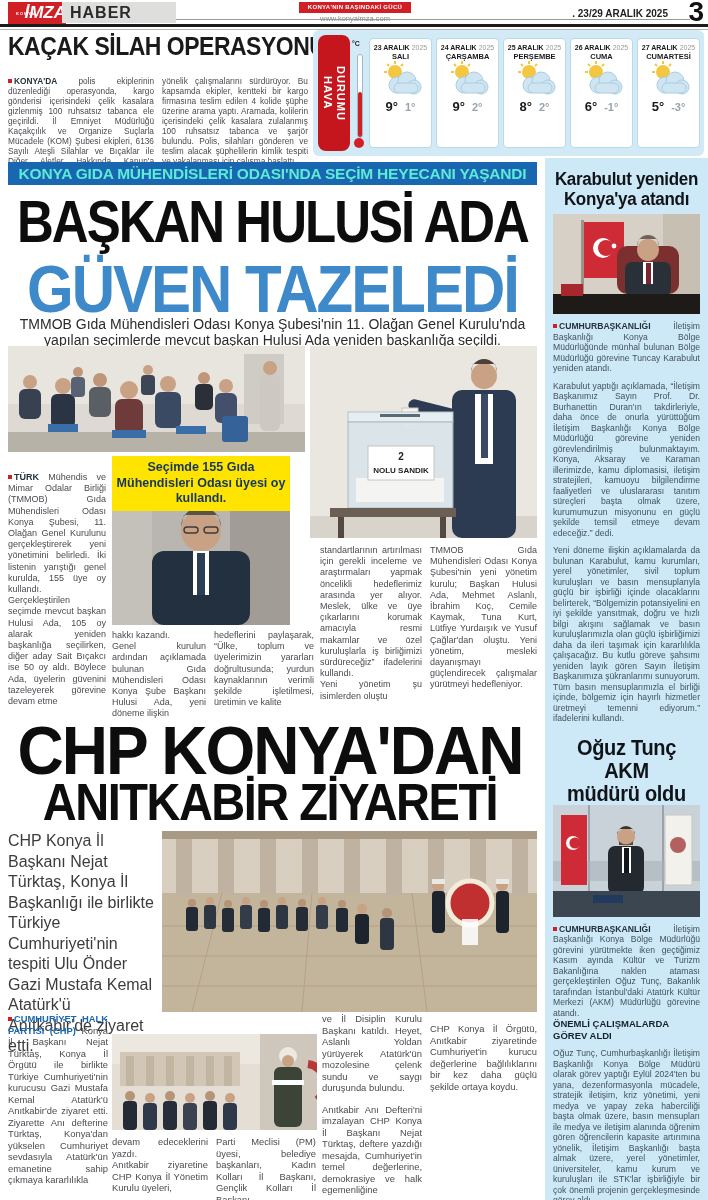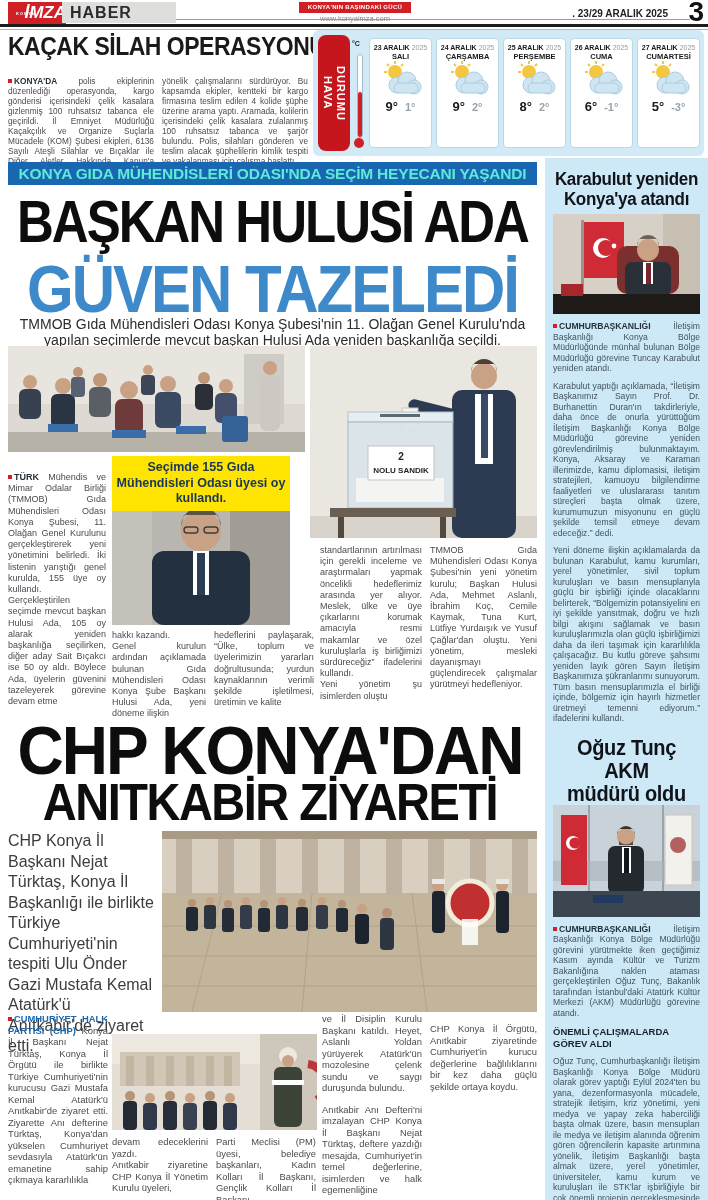--- a/index.html
+++ b/index.html
@@ -44,21 +44,21 @@
   .dc-day{font-size:7.5px;font-weight:700;margin-top:1px;}
   .dc-temps{margin-top:4px;display:flex;gap:7px;align-items:baseline;}
   .dc-hi{font-size:13px;font-weight:700;}
   .dc-lo{font-size:11px;color:#98a4ad;font-weight:700;}
   
   .sidebar{position:absolute;left:545px;top:158px;width:163px;height:1042px;background:#cde9f7;
            box-sizing:border-box;padding:10px 8px;}
   .sb-title{font-size:17px;font-weight:700;text-align:center;line-height:19px;letter-spacing:-.3px;
             transform:scale(1,1.1);transform-origin:top center;color:#101418;}
   .sb-body{font-size:8.6px;line-height:10.5px;text-align:justify;color:#44525c;margin-top:7px;}
-  .sb-sub{font-size:9.5px;font-weight:700;color:#16222b;margin-top:8px;line-height:11.5px;}
+  .sb-sub{font-size:9.5px;font-weight:700;color:#16222b;line-height:11.5px;}
   .ph{display:block;background:#cfcabf;}
   
   .kicker{position:absolute;left:8px;top:162px;width:529px;height:23px;background:#1a67b1;color:#5eead4;
           font-weight:700;font-size:15.5px;line-height:23px;text-align:center;letter-spacing:-.2px;}
   .hl-black{position:absolute;left:8px;top:188px;width:529px;text-align:center;font-size:51px;font-weight:700;
             letter-spacing:-2px;color:#0d0d0d;transform:scale(1,1.15);transform-origin:top center;white-space:nowrap;}
   .hl-blue{position:absolute;left:8px;top:250px;width:529px;text-align:center;font-size:60px;font-weight:700;
            letter-spacing:-2px;color:#3d89c9;transform:scale(1,1.12);transform-origin:top center;white-space:nowrap;}
   .subhead{position:absolute;left:8px;top:317px;width:529px;text-align:center;font-size:14px;line-height:15.5px;color:#2b2b2b;}
   .ncol{position:absolute;font-size:9px;line-height:11.2px;text-align:justify;color:#4b4b50;}
@@ -429,21 +429,21 @@
   </div>
   <div class="chp-col" style="left:112px;top:1136px;width:96px;">
     <div>devam edeceklerini yazdı.</div>
     <div>Anıtkabir ziyaretine CHP Konya İl Yönetim Kurulu üyeleri,</div>
   </div>
   <div class="chp-col" style="left:216px;top:1136px;width:100px;">
     <span>Parti Meclisi (PM) üyesi, belediye başkanları, Kadın Kolları İl Başkanı, Gençlik Kolları İl Başkanı</span>
   </div>
   <div class="chp-col" style="left:322px;top:1013px;width:100px;">
     <div>ve İl Disiplin Kurulu Başkanı katıldı. Heyet, Aslanlı Yoldan yürüyerek Atatürk'ün mozolesine çelenk sundu ve saygı duruşunda bulundu.</div>
-    <div class="pgap">Anıtkabir Anı Defteri'ni imzalayan CHP Konya İl Başkanı Nejat Türktaş, deftere yazdığı mesajda, Cumhuriyet'in temel değerlerine, isimlerden ve halk egemenliğine</div>
+    <div class="pgap">Anıtkabir Anı Defteri'ni imzalayan CHP Konya İl Başkanı Nejat Türktaş, deftere yazdığı mesajda, Cumhuriyet'in temel değerlerine, demokrasiye ve halk egemenliğine</div>
   </div>
   <div class="chp-col" style="left:430px;top:1013px;width:107px;">
     <div class="pgap">CHP Konya İl Örgütü, Anıtkabir ziyaretinde Cumhuriyet'in kurucu değerlerine bağlılıklarını bir kez daha güçlü şekilde ortaya koydu.</div>
   </div>
 
   <div class="sidebar">
 
     <div class="sb-title">Karabulut yeniden Konya'ya atandı</div>
 
     <svg class="ph" style="margin-top:8px;" width="147" height="100" viewBox="0 0 147 100">

